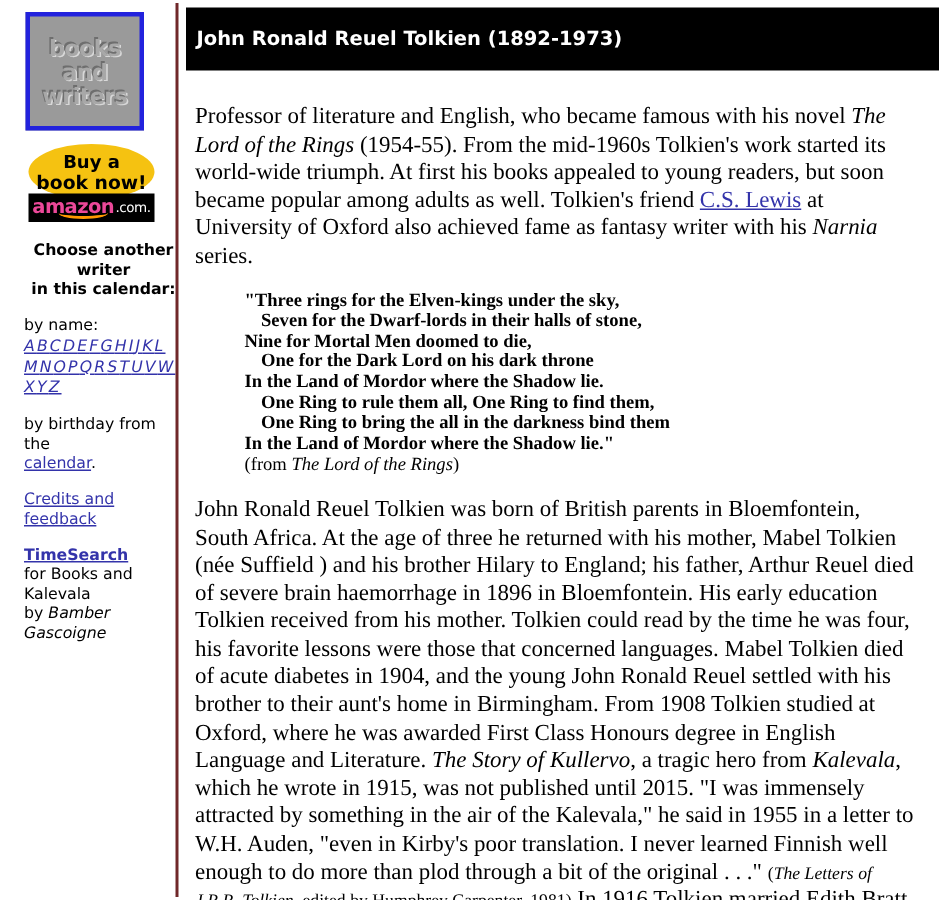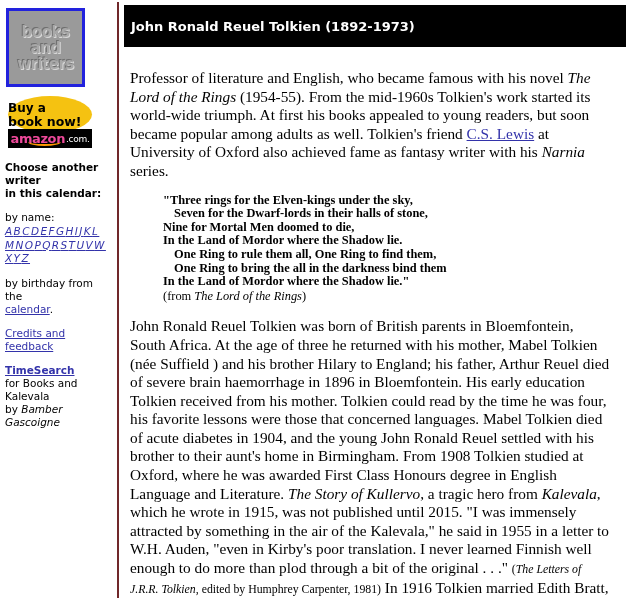--- a/index.html
+++ b/index.html
@@ -20,21 +20,21 @@
     height: 600px;
   }
 
   
   .sidebar {
     position: absolute;
     left: 0;
     top: 0;
     width: 113px;
     height: 600px;
-    padding: 6px 0 0 4px;
+    padding: 6px 0 0 15px;
     box-sizing: border-box;
   }
   .divider {
     position: absolute;
     left: 117px;
     top: 2px;
     width: 2px;
     height: 596px;
     background: #70282a;
   }
@@ -67,20 +67,21 @@
     margin: 9px 0 0 4px;
     width: 88px;
   }
   .amz-oval {
     width: 84px;
     height: 37px;
     background: #f5c211;
     border-radius: 50%;
     display: flex;
     flex-direction: column;
+    align-items: center;
     justify-content: center;
     position: relative;
   }
   .amz-oval .l1, .amz-oval .l2 {
     font-family: "DejaVu Sans", sans-serif;
     font-weight: bold;
     font-size: 12px;
     line-height: 13px;
     color: #000;
     white-space: nowrap;
@@ -126,20 +127,21 @@
     line-height: 13px;
     color: #000;
   }
   .sb-head {
     font-family: "DejaVu Sans", sans-serif;
     font-size: 10.5px;
     font-weight: bold;
     line-height: 13px;
     margin: 13px 0 0 1px;
     width: 106px;
+    text-align: center;
   }
   .sb-block { margin: 11px 0 0 1px; width: 108px; }
   .sb-link {
     color: #3333aa;
     text-decoration: underline;
     cursor: pointer;
   }
   .alpha {
     margin-top: 1px;
     letter-spacing: 1.4px;
@@ -296,20 +298,21 @@
     </div>
 
     <p class="para p-intro">
       <span>Professor of literature and English, who became famous with his novel </span><span class="ital">The Lord of the Rings</span><span> (1954-55). From the mid-1960s Tolkien's work started its world-wide triumph. At first his books appealed to young readers, but soon became popular among adults as well. Tolkien's friend </span><a class="inline-link">C.S. Lewis</a><span> at University of Oxford also achieved fame as fantasy writer with his </span><span class="ital">Narnia</span><span> series.</span>
     </p>
 
     <div class="quote">
       <div class="ln">"Three rings for the Elven-kings under the sky,</div>
       <div class="ln ind">Seven for the Dwarf-lords in their halls of stone,</div>
       <div class="ln">Nine for Mortal Men doomed to die,</div>
+      <div class="ln ind">One for the Dark Lord on his dark throne</div>
       <div class="ln">In the Land of Mordor where the Shadow lie.</div>
       <div class="ln ind">One Ring to rule them all, One Ring to find them,</div>
       <div class="ln ind">One Ring to bring the all in the darkness bind them</div>
       <div class="ln">In the Land of Mordor where the Shadow lie."</div>
       <div class="src"><span>(from </span><span class="ital">The Lord of the Rings</span><span>)</span></div>
     </div>
 
     <p class="para p-bio">
       <span>John Ronald Reuel Tolkien was born of British parents in Bloemfontein, South Africa. At the age of three he returned with his mother, Mabel Tolkien (née Suffield ) and his brother Hilary to England; his father, Arthur Reuel died of severe brain haemorrhage in 1896 in Bloemfontein. His early education Tolkien received from his mother. Tolkien could read by the time he was four, his favorite lessons were those that concerned languages. Mabel Tolkien died of acute diabetes in 1904, and the young John Ronald Reuel settled with his brother to their aunt's home in Birmingham. From 1908 Tolkien studied at Oxford, where he was awarded First Class Honours degree in English Language and Literature. </span><span class="ital">The Story of Kullervo</span><span>, a tragic hero from </span><span class="ital">Kalevala</span><span>, which he wrote in 1915, was not published until 2015. "I was immensely attracted by something in the air of the Kalevala," he said in 1955 in a letter to W.H. Auden, "even in Kirby's poor translation. I never learned Finnish well enough to do more than plod through a bit of the original . . ." </span><span class="cite-small"><span class="reg">(</span><span>The Letters of J.R.R. Tolkien</span><span class="reg">, edited by Humphrey Carpenter, 1981)</span></span><span> In 1916 Tolkien married Edith Bratt, whom he had met in 1908. Like Tolkien, she was an orphan. Musically talented she hoped to become a piano teacher or to perform in concert halls someday.</span>
     </p>

